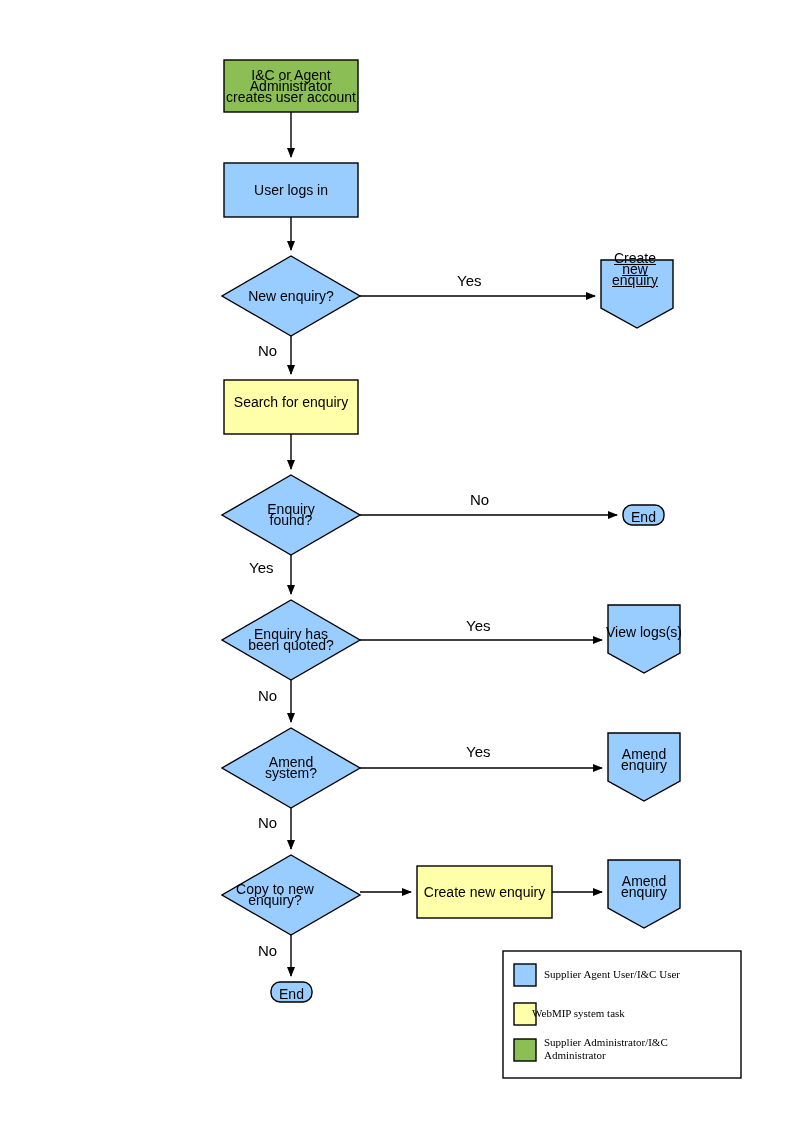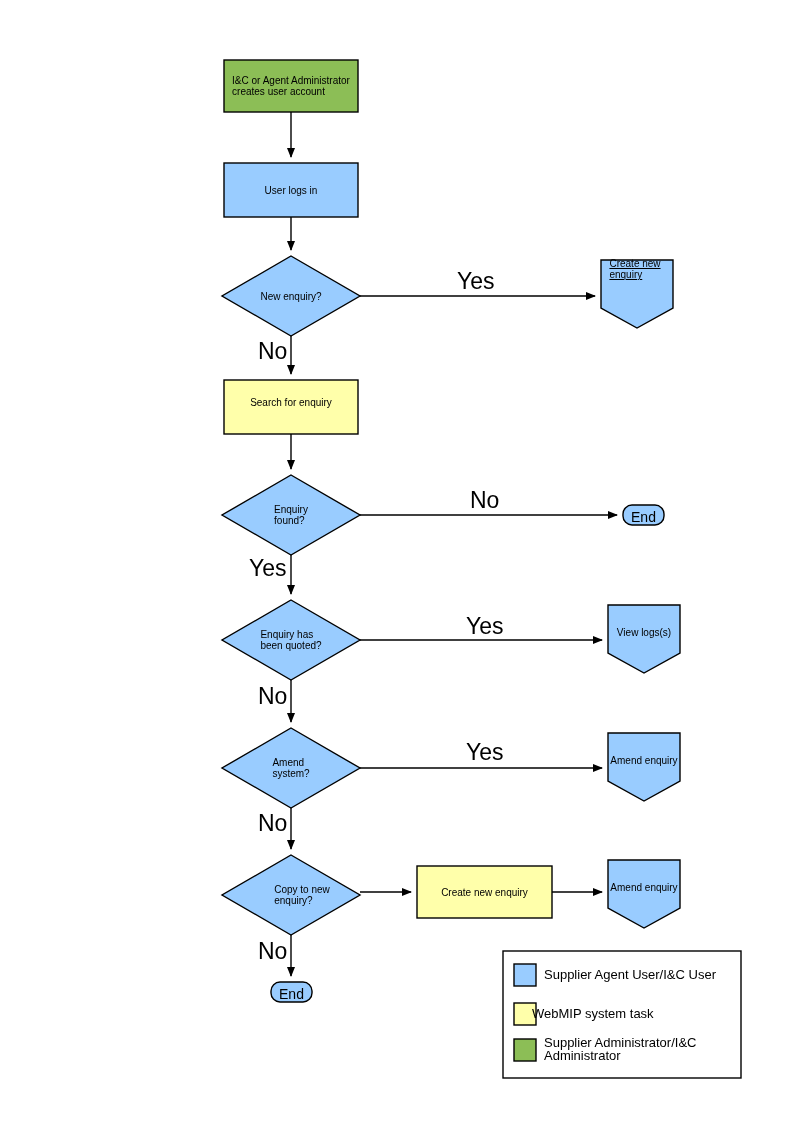--- a/index.html
+++ b/index.html
@@ -19,41 +19,41 @@
     left: 0;
     top: 0;
     width: 794px;
     height: 1123px;
   }
   .node-label {
     position: absolute;
     display: flex;
     align-items: center;
     justify-content: center;
-    text-align: left;
+    text-align: center;
     font-family: "Liberation Sans", sans-serif;
-    font-size: 10px;
+    font-size: 14px;
     line-height: 11px;
     color: #000000;
     pointer-events: none;
     white-space: pre-line;
     border-radius: 8px;
   }
   .edge-label {
     position: absolute;
     font-family: "Liberation Sans", sans-serif;
-    font-size: 23px;
+    font-size: 15px;
     line-height: 22px;
     color: #000000;
     pointer-events: none;
   }
   .legend-label {
     position: absolute;
-    font-family: Liberation Sans, sans-serif;
-    font-size: 13px;
+    font-family: Liberation Serif, serif;
+    font-size: 11px;
     line-height: 13px;
     color: #000000;
     white-space: pre-line;
   }
   .end-label {
     position: absolute;
     font-family: "Liberation Sans", sans-serif;
     font-size: 14px;
     color: #000000;
     text-align: center;
@@ -122,21 +122,21 @@
   <div class="node-label" style="left:224px;top:380px;width:134px;height:44px;">Search for enquiry</div>
   <div class="node-label" style="left:232px;top:495px;width:118px;height:40px;">Enquiry
 found?</div>
   <div class="end-label" style="left:623px;top:509px;width:41px;">End</div>
   <div class="node-label" style="left:228px;top:620px;width:126px;height:40px;">Enquiry has
 been quoted?</div>
   <div class="node-label" style="left:604px;top:622px;width:80px;height:20px;">View logs(s)</div>
   <div class="node-label" style="left:232px;top:748px;width:118px;height:40px;">Amend
 system?</div>
   <div class="node-label" style="left:604px;top:750px;width:80px;height:20px;">Amend enquiry</div>
-  <div class="node-label" style="left:243px;top:875px;width:118px;height:40px;">Copy to new
+  <div class="node-label" style="left:216px;top:875px;width:118px;height:40px;">Copy to new
 enquiry?</div>
   <div class="node-label" style="left:417px;top:866px;width:135px;height:52px;">Create new enquiry</div>
   <div class="node-label" style="left:604px;top:877px;width:80px;height:20px;">Amend enquiry</div>
   <div class="end-label" style="left:271px;top:986px;width:41px;">End</div>
 </div>
 
 <div>
   <div class="edge-label" style="left:457px;top:270px;">Yes</div>
   <div class="edge-label" style="left:258px;top:340px;">No</div>
   <div class="edge-label" style="left:470px;top:489px;">No</div>

